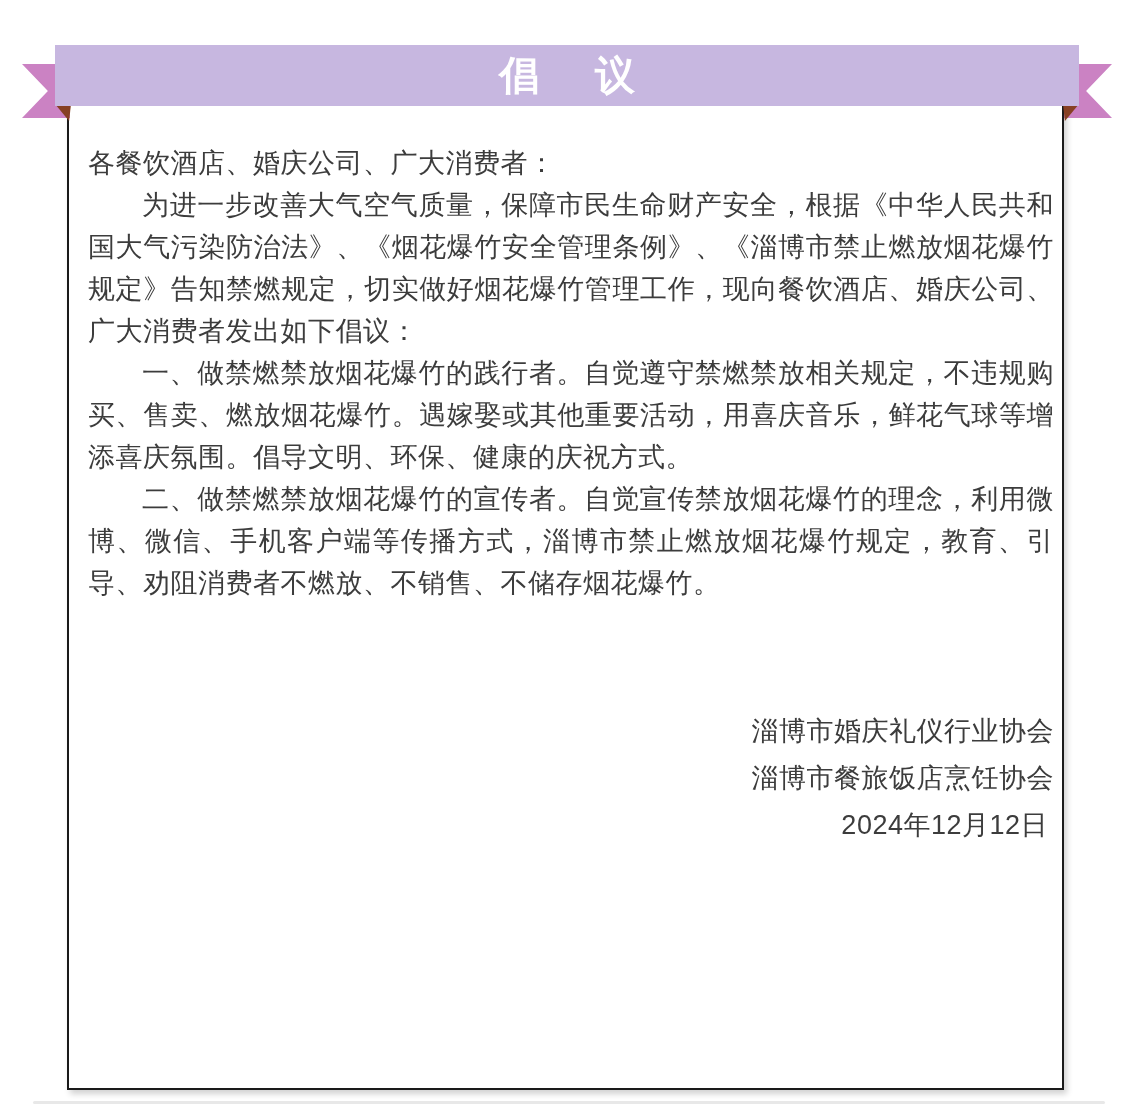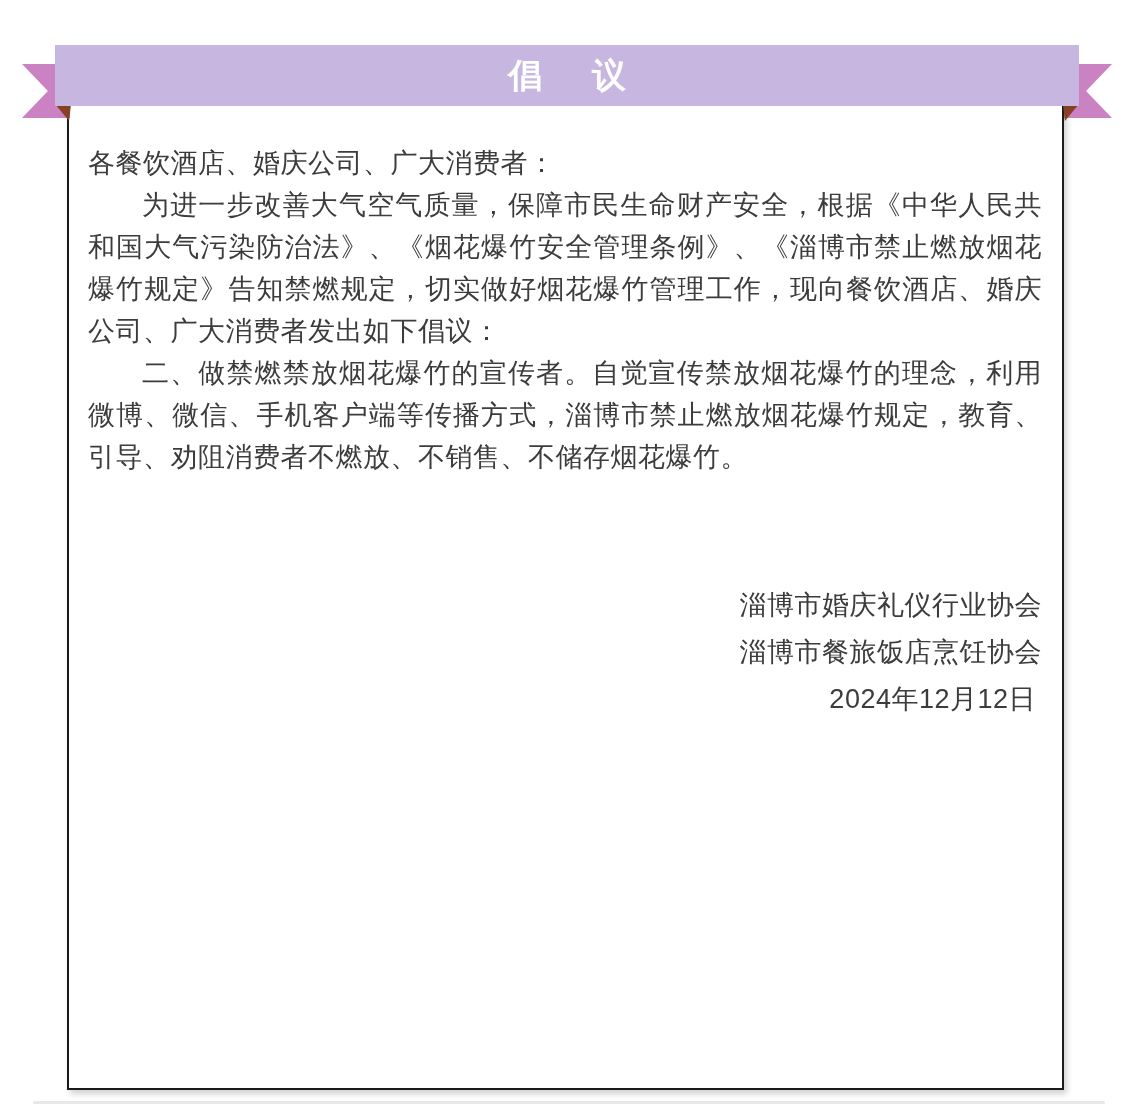--- a/index.html
+++ b/index.html
@@ -26,21 +26,21 @@
     box-sizing: border-box;
     background: #ffffff;
     border: 2px solid var(--border, #1a1a1a);
     box-shadow: 3px 4px 6px rgba(0,0,0,0.18);
     z-index: 0;
   }
   .content {
     box-sizing: border-box;
     width: 100%;
     height: 100%;
-    padding: 68px 20px 0 19px;
+    padding: 68px 8px 0 19px;
   }
   .content p {
     margin: 0;
     font-size: 27px;
     line-height: 42px;
     color: var(--text, #3c3c3c);
     text-align: justify;
     text-indent: 2em;
     letter-spacing: 0.5px;
   }
@@ -70,21 +70,21 @@
     width: 1024px;
     height: 61px;
     background: var(--banner-bg, #c7b7e0);
     z-index: 3;
     display: flex;
     align-items: center;
     justify-content: center;
   }
   .banner-title {
     color: #ffffff;
-    font-size: 34px;
+    font-size: 40px;
     font-weight: bold;
     letter-spacing: 8px;
     text-indent: 8px; 
     white-space: pre;
   }
   .ribbon-tail {
     position: absolute;
     top: 64px;
     width: 48px;
     height: 54px;
@@ -138,20 +138,21 @@
   <div class="ribbon-fold right"></div>
 
   <div class="banner">
     <span class="banner-title">倡　议</span>
   </div>
 
   <div class="page-box">
     <div class="content">
       <p class="salutation">各餐饮酒店、婚庆公司、广大消费者：</p>
       <p>为进一步改善大气空气质量，保障市民生命财产安全，根据《中华人民共和国大气污染防治法》、《烟花爆竹安全管理条例》、《淄博市禁止燃放烟花爆竹规定》告知禁燃规定，切实做好烟花爆竹管理工作，现向餐饮酒店、婚庆公司、广大消费者发出如下倡议：</p>
+      <p>一、做禁燃禁放烟花爆竹的践行者。自觉遵守禁燃禁放相关规定，不违规购买、售卖、燃放烟花爆竹。遇嫁娶或其他重要活动，用喜庆音乐，鲜花气球等增添喜庆氛围。倡导文明、环保、健康的庆祝方式。</p>
       <p>二、做禁燃禁放烟花爆竹的宣传者。自觉宣传禁放烟花爆竹的理念，利用微博、微信、手机客户端等传播方式，淄博市禁止燃放烟花爆竹规定，教育、引导、劝阻消费者不燃放、不销售、不储存烟花爆竹。</p>
 
       <div class="sign-block">
         <p>淄博市婚庆礼仪行业协会</p>
         <p>淄博市餐旅饭店烹饪协会</p>
         <p class="date">2024年12月12日</p>
       </div>
     </div>
   </div>
 

